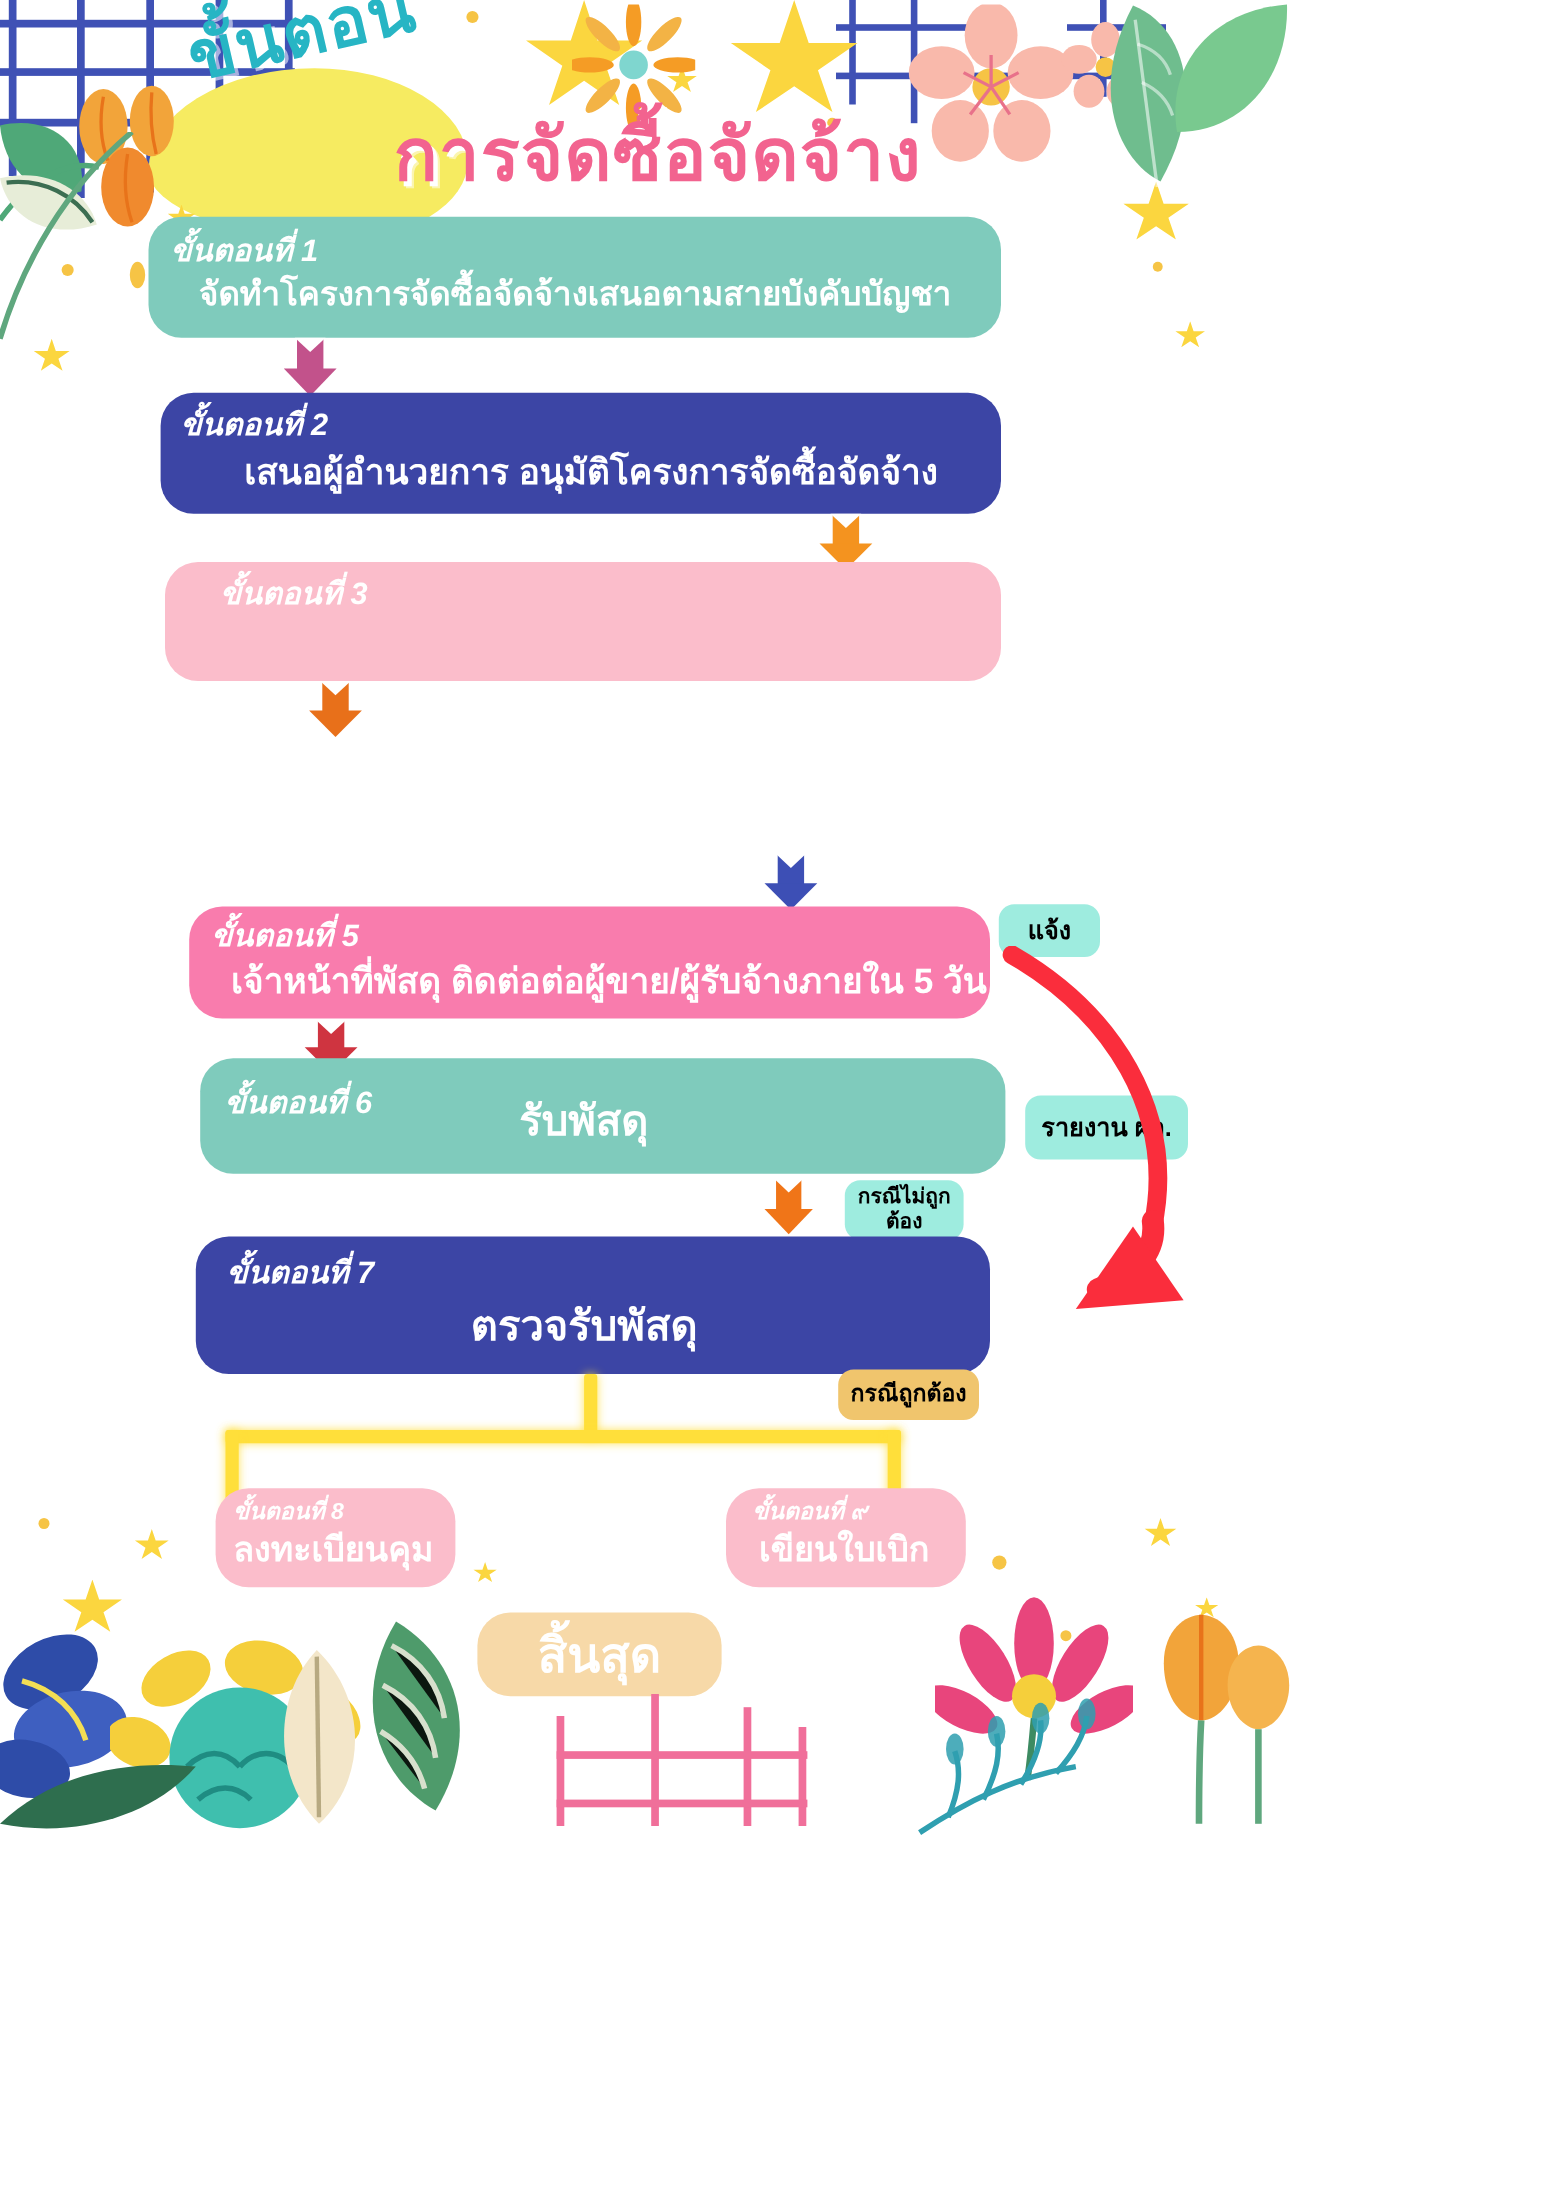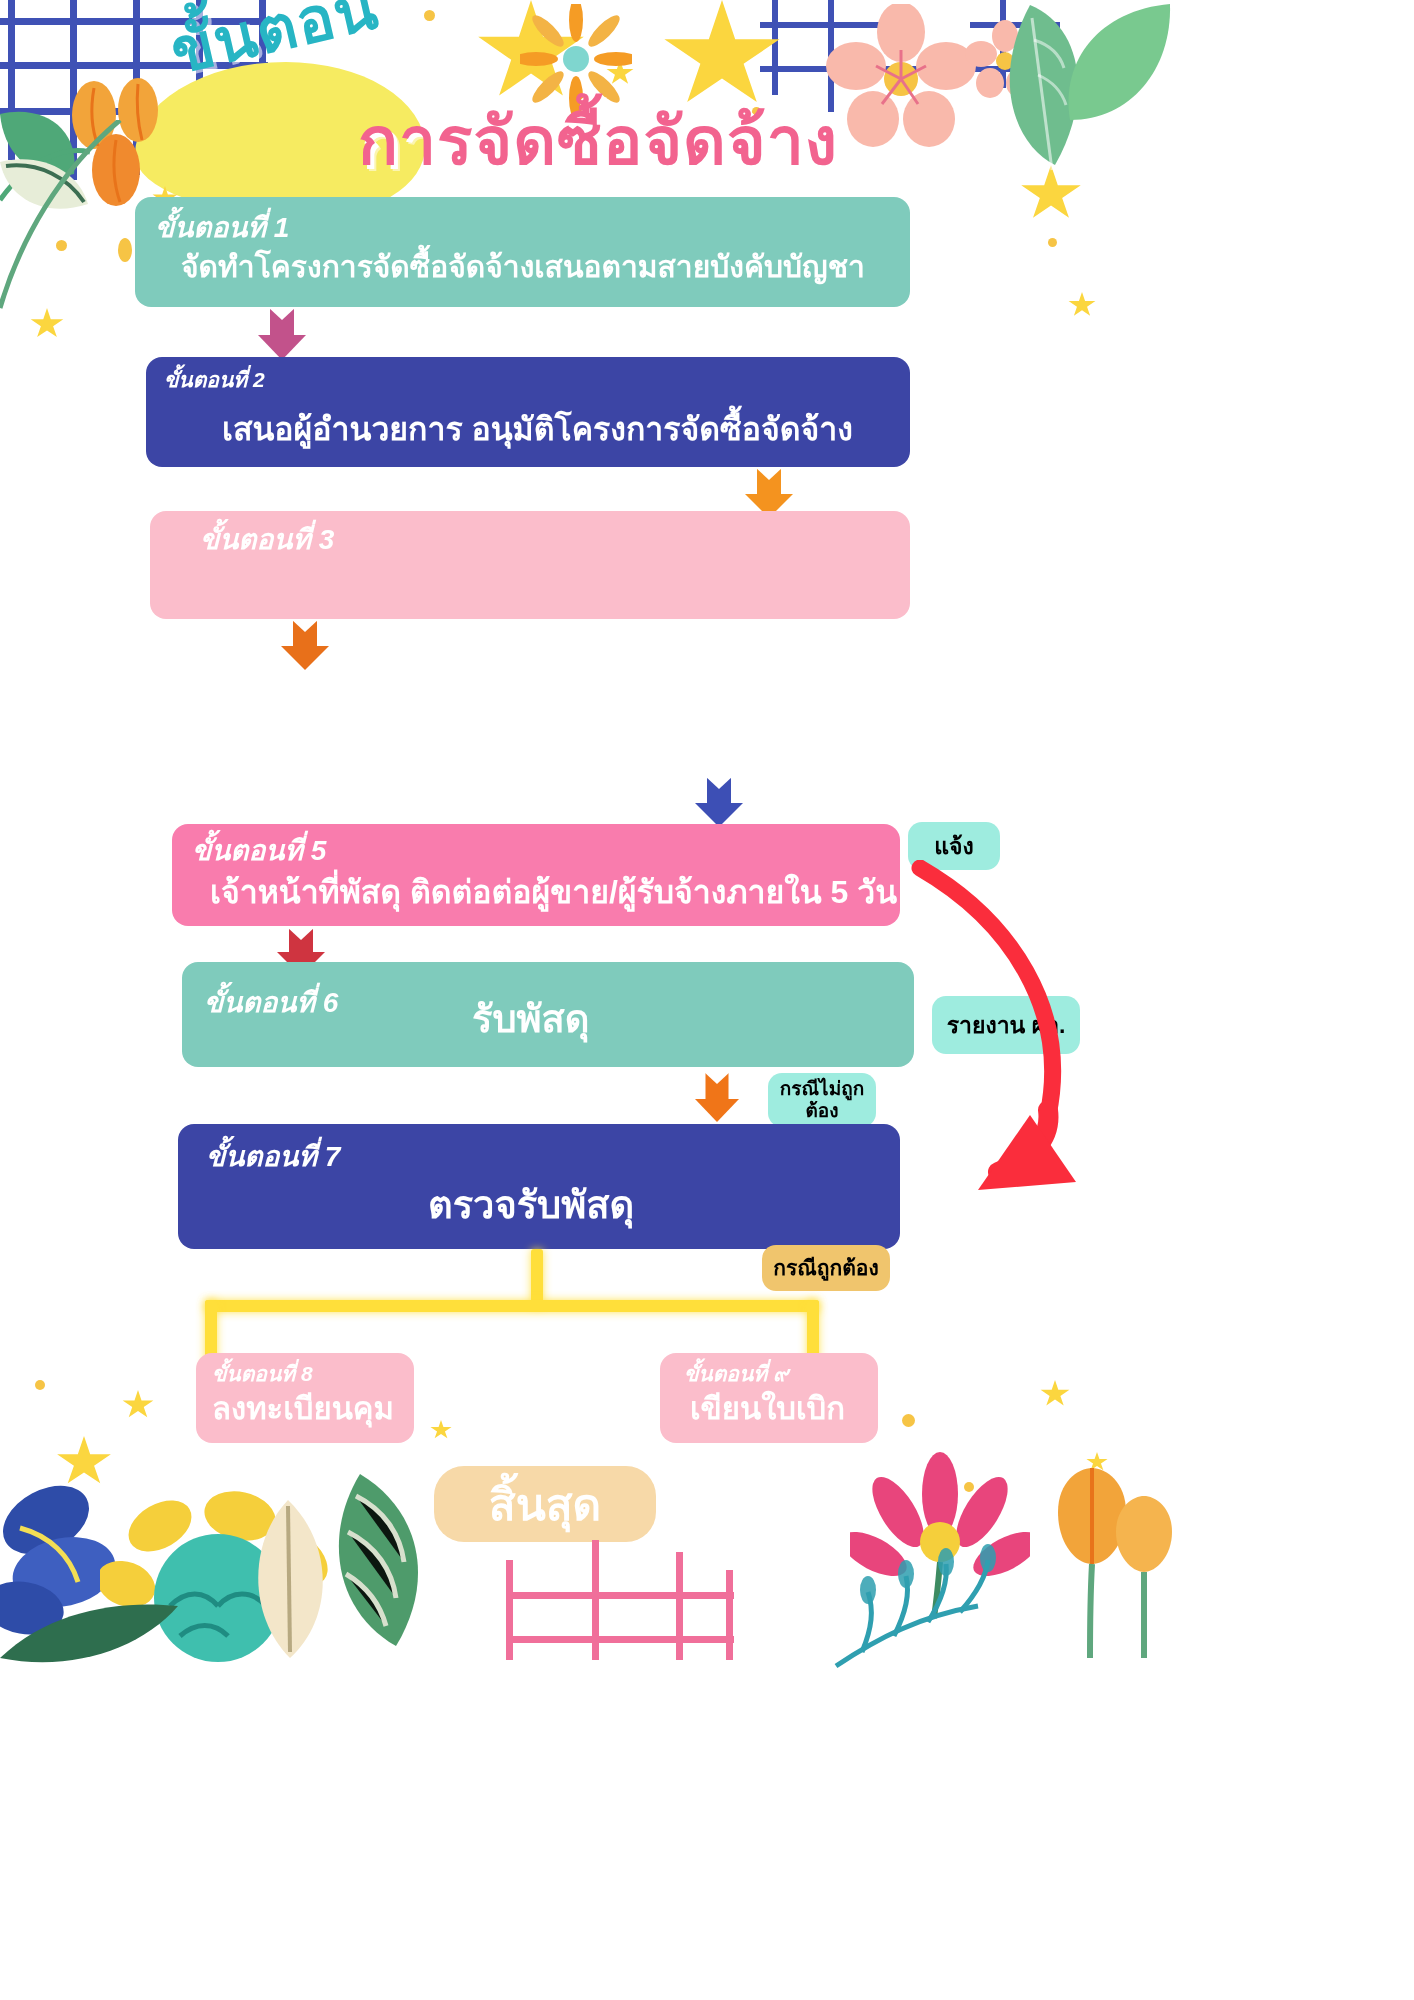--- a/index.html
+++ b/index.html
@@ -30,21 +30,21 @@
     text-shadow: 3px 3px 0 rgba(255,255,255,.55);
   }
   .title-main {
     position: absolute; left: 358px; top: 88px;
     font-size: 66px; font-weight: 700; color: #F2638F;
     white-space: nowrap; letter-spacing: 1px;
     text-shadow: 4px 4px 0 #ffffff, 6px 6px 0 rgba(255,255,255,.5);
   }
 
   
-  .box { position: absolute; border-radius: 16px; color:#fff; }
+  .box { position: absolute; border-radius: 30px; color:#fff; }
   .box .num {
     position:absolute; font-style: italic; font-weight: 700; white-space:nowrap;
   }
   .box .body {
     position:absolute; font-weight: 700; white-space: nowrap;
   }
 
   
   .chip {
     position:absolute; border-radius: 14px; color:#000;
@@ -215,21 +215,21 @@
     <div class="body" style="left:46px; top:46px; font-size:30px;">จัดทำโครงการจัดซื้อจัดจ้างเสนอตามสายบังคับบัญชา</div>
   </div>
 
   <div class="arr" style="left:258px; top:308px; width:48px; height:52px;">
     <div class="stem" style="width:24px; height:30px; background:#C2528B;"></div>
     <div class="head" style="border-top: 25px solid #C2528B;"></div>
     <div class="notch"></div>
   </div>
 
   <div class="box" style="left:146px; top:357px; width:764px; height:110px; background:#3C45A5;">
-    <div class="num" style="left:18px; top:6px; font-size:21px;">ขั้นตอนที่ 2</div>
+    <div class="num" style="left:18px; top:6px; font-size:28px;">ขั้นตอนที่ 2</div>
     <div class="body" style="left:76px; top:46px; font-size:32px;">เสนอผู้อำนวยการ  อนุมัติโครงการจัดซื้อจัดจ้าง</div>
   </div>
 
   <div class="arr" style="left:745px; top:468px; width:48px; height:50px;">
     <div class="stem" style="width:24px; height:28px; background:#F4931F;"></div>
     <div class="head" style="border-top: 24px solid #F4931F;"></div>
     <div class="notch"></div>
   </div>
 
   <div class="box" style="left:150px; top:511px; width:760px; height:108px; background:#FBBDCB;">

